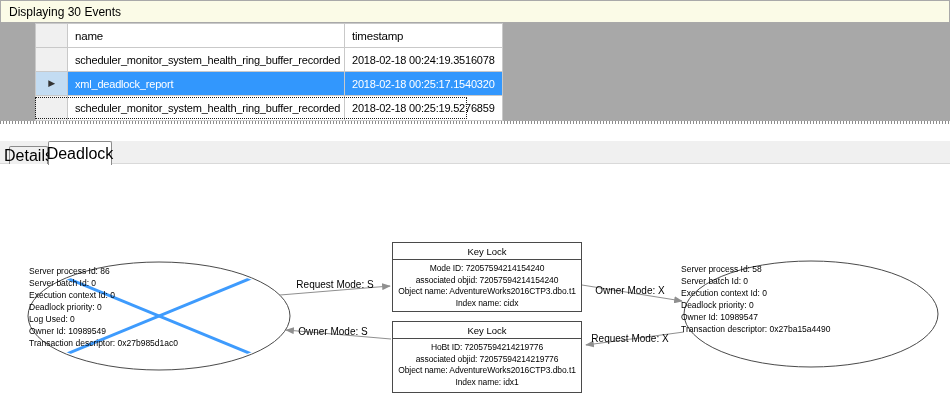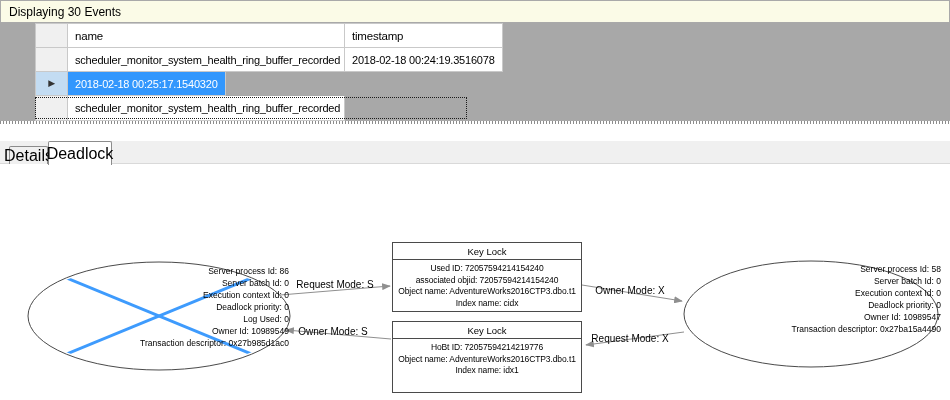--- a/index.html
+++ b/index.html
@@ -66,21 +66,21 @@
     border:1px solid #8c8c8c; border-bottom:none;
     border-radius:2px 2px 0 0;
   }
   .tab-inactive { left:9px; top:5px; width:39px; height:18px; background:#f0f0f0; }
   .tab-active  { left:48px; top:0;  width:64px; height:24px; background:#fff; z-index:2; }
 
   
   .graph { position:absolute; left:0; top:164px; width:950px; height:236px; background:#fff; }
   .graph svg { position:absolute; left:0; top:0; }
   .node-text {
-    position:absolute; text-align:right; font-size:8.5px; line-height:12px; color:#000;
+    position:absolute; text-align:left; font-size:8.5px; line-height:12px; color:#000;
   }
   .lockbox {
     position:absolute; width:190px; background:#fff; border:1px solid #4a4a4a;
   }
   .lockbox-title {
     height:17px; border-bottom:1px solid #4a4a4a; display:flex; align-items:center; justify-content:center;
     font-size:9.5px; color:#000;
   }
   .lockbox-body { padding-top:3px; text-align:center; font-size:8.5px; line-height:11.5px; letter-spacing:-0.1px; color:#000; }
 </style>
@@ -103,26 +103,28 @@
     <div class="grid-row r0">
       <div class="cell sel-cell"></div>
       <div class="cell name-cell">scheduler_monitor_system_health_ring_buffer_recorded</div>
       <div class="cell ts-cell">2018-02-18 00:24:19.3516078</div>
     </div>
 
     <div class="grid-row r1 row-selected">
       <div class="cell sel-cell">
         <span class="row-indicator">▶</span>
       </div>
+      <div class="cell name-cell">xml_deadlock_report</div>
       <div class="cell ts-cell">2018-02-18 00:25:17.1540320</div>
     </div>
 
     <div class="grid-row r2">
       <div class="cell sel-cell"></div>
       <div class="cell name-cell">scheduler_monitor_system_health_ring_buffer_recorded</div>
+      <div class="cell ts-cell">2018-02-18 00:25:19.5276859</div>
     </div>
     <div class="focus-dots"></div>
   </div>
 
   <div class="splitter"></div>
 
 
   <div class="tabstrip">
     <div class="tab tab-inactive">Details</div>
     <div class="tab tab-active">Deadlock</div>
@@ -174,30 +176,31 @@
       <div>Server batch Id: 0</div>
       <div>Execution context Id: 0</div>
       <div>Deadlock priority: 0</div>
       <div>Owner Id: 10989547</div>
       <div>Transaction descriptor: 0x27ba15a4490</div>
     </div>
 
     <div class="lockbox" style="left:392px; top:78px; height:70px;">
       <div class="lockbox-title">Key Lock</div>
       <div class="lockbox-body">
-        <div>Used ID: 72057594214154240</div>
+        <div>Mode ID: 72057594214154240</div>
         <div>associated objid: 72057594214154240</div>
         <div>Object name: AdventureWorks2016CTP3.dbo.t1</div>
         <div>Index name: cidx</div>
       </div>
     </div>
 
     <div class="lockbox" style="left:392px; top:157px; height:72px;">
       <div class="lockbox-title">Key Lock</div>
       <div class="lockbox-body">
         <div>HoBt ID: 72057594214219776</div>
+        <div>associated objid: 72057594214219776</div>
         <div>Object name: AdventureWorks2016CTP3.dbo.t1</div>
         <div>Index name: idx1</div>
       </div>
     </div>
   </div>
 
 </div>
 
 </body></html>

